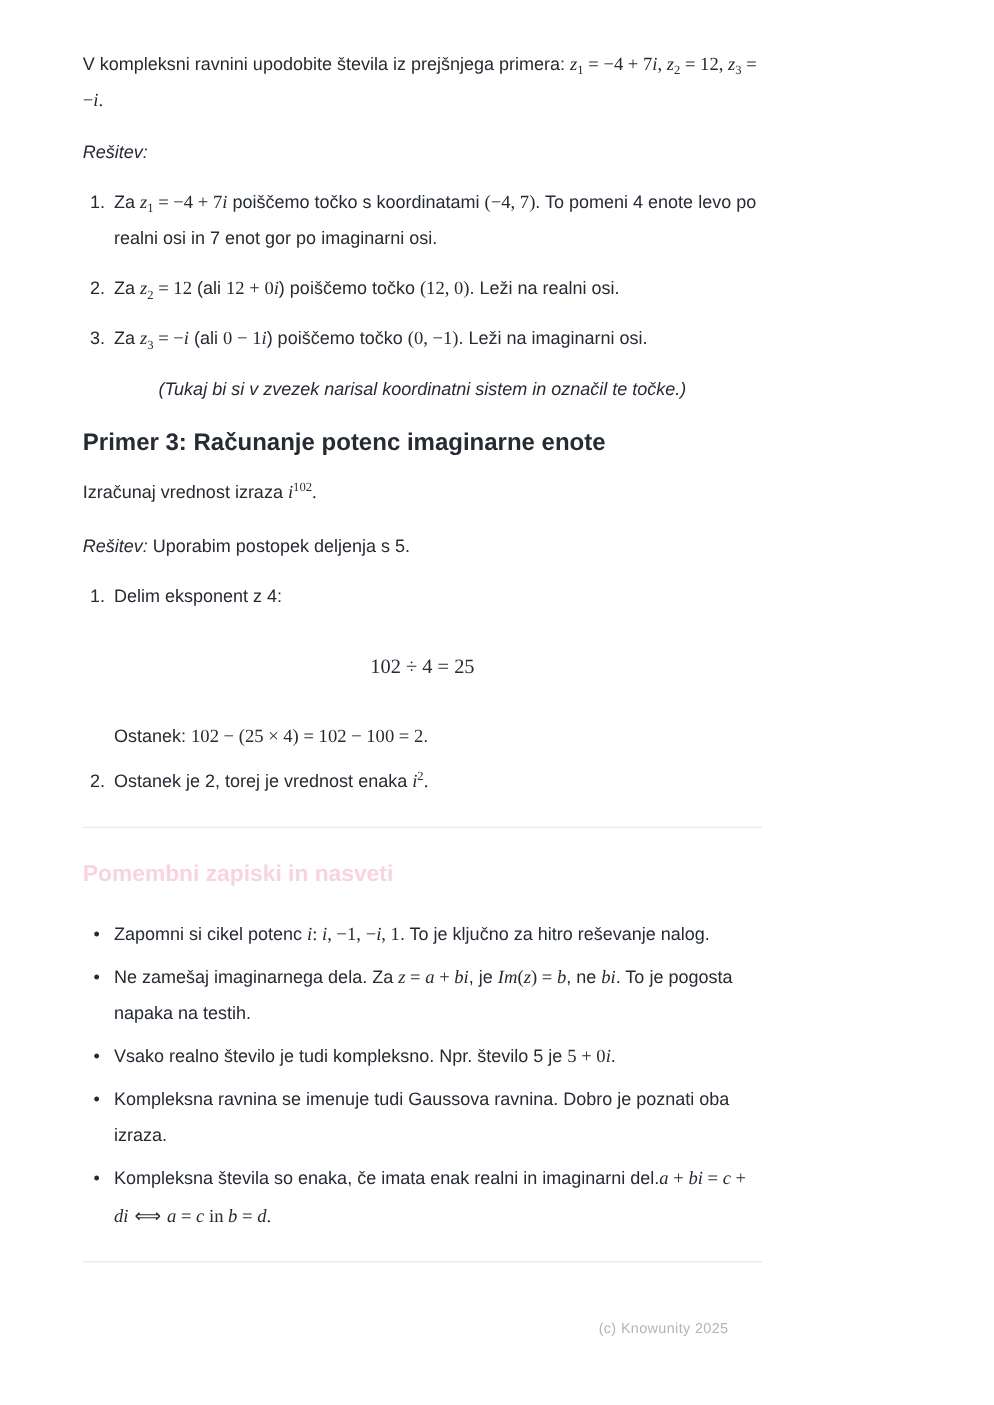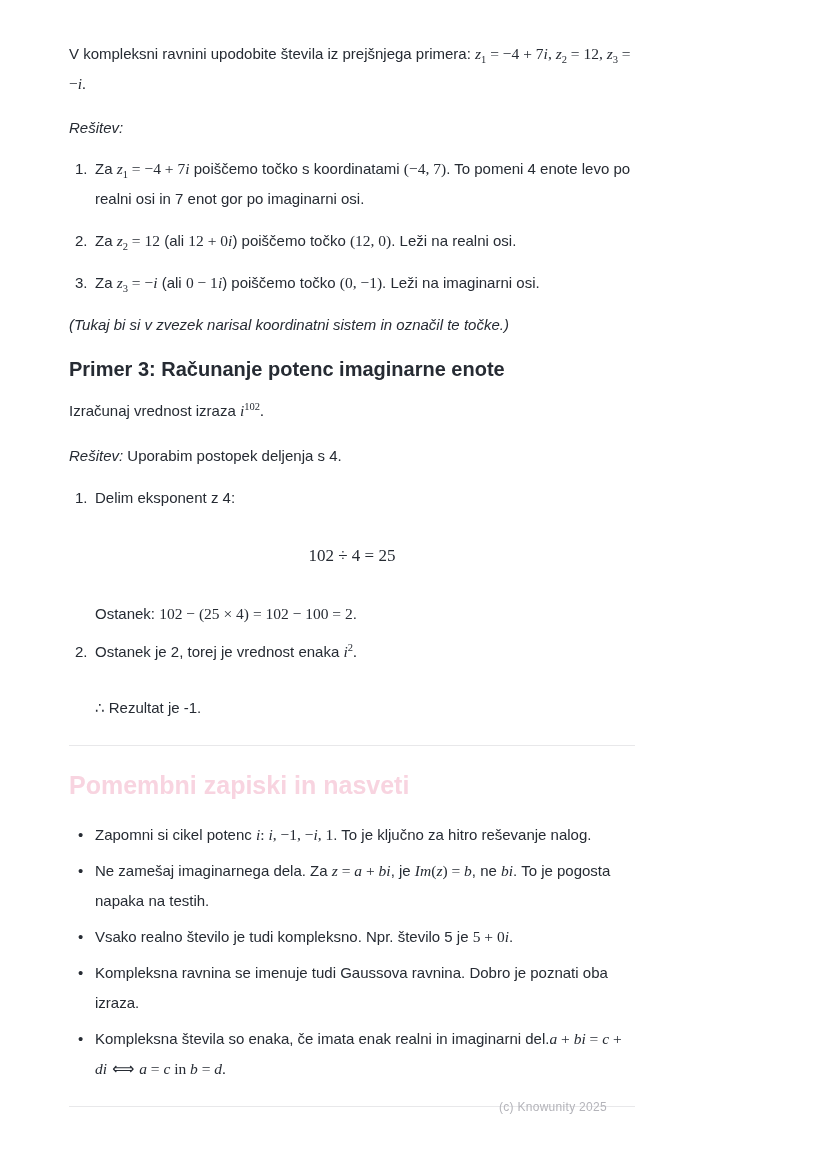--- a/index.html
+++ b/index.html
@@ -7,31 +7,31 @@
         font-family:"Liberation Sans","DejaVu Sans",sans-serif;color:#262b33;}
   .content{position:absolute;left:69px;top:39px;width:566px;font-size:15px;line-height:30px;}
   p{margin:0;}
   .p-intro{margin-bottom:14px;}
   .p-resitev{font-style:italic;margin-bottom:11px;}
   .list{margin-bottom:2px;}
   .li{display:flex;margin-bottom:12px;}
   .li .num{flex:none;width:26px;padding-left:6px;box-sizing:border-box;}
   .li .bullet{flex:none;width:26px;padding-left:9px;box-sizing:border-box;}
   .li .li-body{flex:1;}
-  .p-note{font-style:italic;margin:10px 0 14px;}
+  .p-note{font-style:italic;margin:10px 0 14px;text-align:center;}
   .h3{font-size:20px;font-weight:700;line-height:30px;margin:14px 0 12px;}
   .p-izr{margin-bottom:15px;}
   .p-res2{margin-bottom:12px;}
   .lead-it{font-style:italic;}
   .eq{text-align:center;font-family:"Liberation Serif","DejaVu Serif",serif;
       font-size:17px;line-height:30px;margin:28px 0;}
   .p-ost{padding-left:26px;margin-bottom:8px;}
   .p-concl{padding-left:26px;margin:26px 0 12px;}
   .rule{border:none;border-top:1px solid #e8e8ea;height:0;margin:22px 0;}
-  .h2{font-size:25px;line-height:34px;font-weight:700;color:#f8d4e0;margin:22px 0 18px;}
+  .h2{font-size:19px;line-height:34px;font-weight:700;color:#f8d4e0;margin:22px 0 18px;}
   .ul .li{margin-bottom:6px;}
   .b{font-weight:400;}
   .m{font-family:"Liberation Serif","DejaVu Serif",serif;font-size:15.5px;}
   .mi{font-family:"Liberation Serif","DejaVu Serif",serif;font-size:15.5px;font-style:italic;}
   sub.m,sup.m{font-size:10.5px;line-height:0;}
   .sym{font-family:"DejaVu Sans","Liberation Sans",sans-serif;}
   .edge-wash{position:absolute;left:751px;top:35px;width:41px;height:1098px;background:#fdf4f7;}
   .edge-line{position:absolute;left:749px;top:35px;width:2px;height:1098px;background:#f2c9d4;border-radius:2px;}
   .footer{position:absolute;right:63px;top:1098px;font-size:12px;line-height:18px;color:#b4b4ba;
           letter-spacing:.3px;}
@@ -63,38 +63,37 @@
         <span class="li-body"><span>Za </span><span class="mi">z</span><sub class="m">3</sub><span class="m"> = −</span><span class="mi">i</span><span> (ali </span><span class="m">0 − 1</span><span class="mi">i</span><span>) poiščemo točko </span><span class="m">(0, −1)</span><span>. Leži na imaginarni osi.</span></span>
       </div>
     </div>
 
     <p class="p-note">(Tukaj bi si v zvezek narisal koordinatni sistem in označil te točke.)</p>
 
     <h3 class="h3">Primer 3: Računanje potenc imaginarne enote</h3>
 
     <p class="p-izr"><span>Izračunaj vrednost izraza </span><span class="mi">i</span><sup class="m">102</sup><span class="m">.</span></p>
 
-    <p class="p-res2"><span class="lead-it">Rešitev:</span><span> Uporabim postopek deljenja s 4.</span></p>
+    <p class="p-res2"><span class="lead-it">Rešitev:</span><span> Uporabim postopek deljenja s 5.</span></p>
 
     <div class="li">
       <span class="num">1.</span>
       <span class="li-body">Delim eksponent z 4:</span>
     </div>
 
     <div class="eq">102 ÷ 4 = 25</div>
 
     <p class="p-ost"><span>Ostanek: </span><span class="m">102 − (25 × 4) = 102 − 100 = 2</span><span>.</span></p>
 
     <div class="li">
       <span class="num">2.</span>
       <span class="li-body"><span>Ostanek je 2, torej je vrednost enaka </span><span class="mi">i</span><sup class="m">2</sup><span class="m">.</span></span>
     </div>
 
 
-    <p class="p-concl"><span class="sym">∴</span><span> Rezultat je -1.</span></p>
 
     <hr class="rule">
 
     <h2 class="h2">Pomembni zapiski in nasveti</h2>
 
     <div class="ul">
       <div class="li">
         <span class="bullet">•</span>
         <span class="li-body"><span class="b">Zapomni si cikel potenc </span><span class="mi">i</span><span class="m">: </span><span class="mi">i</span><span class="m">, −1, −</span><span class="mi">i</span><span class="m">, 1</span><span>. To je ključno za hitro reševanje nalog.</span></span>
       </div>

